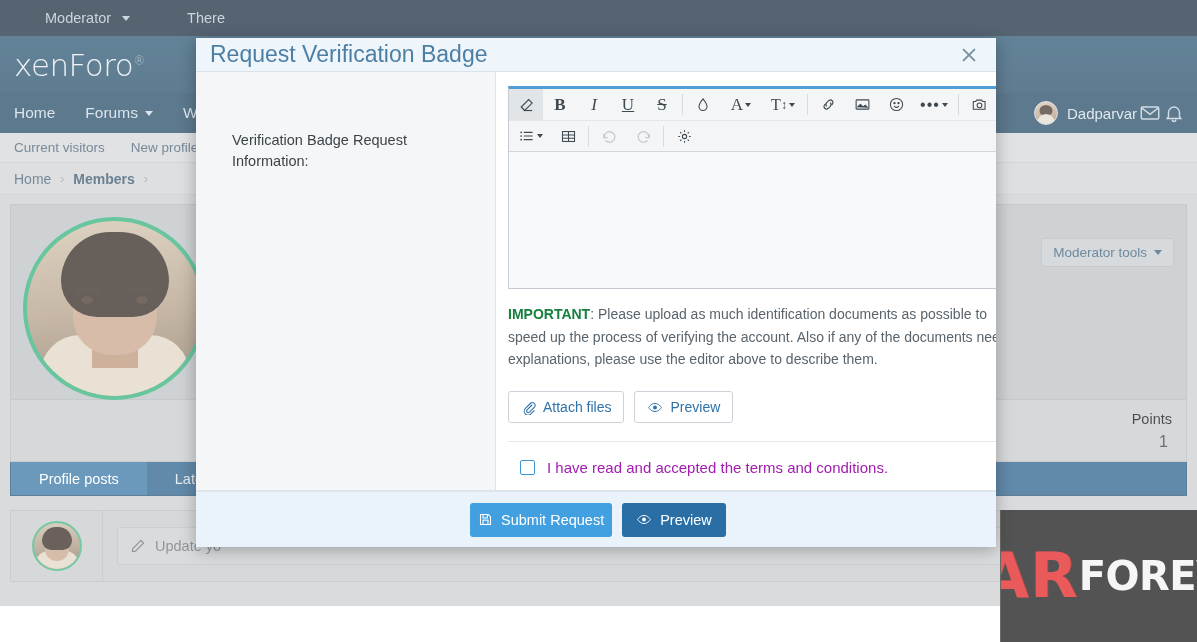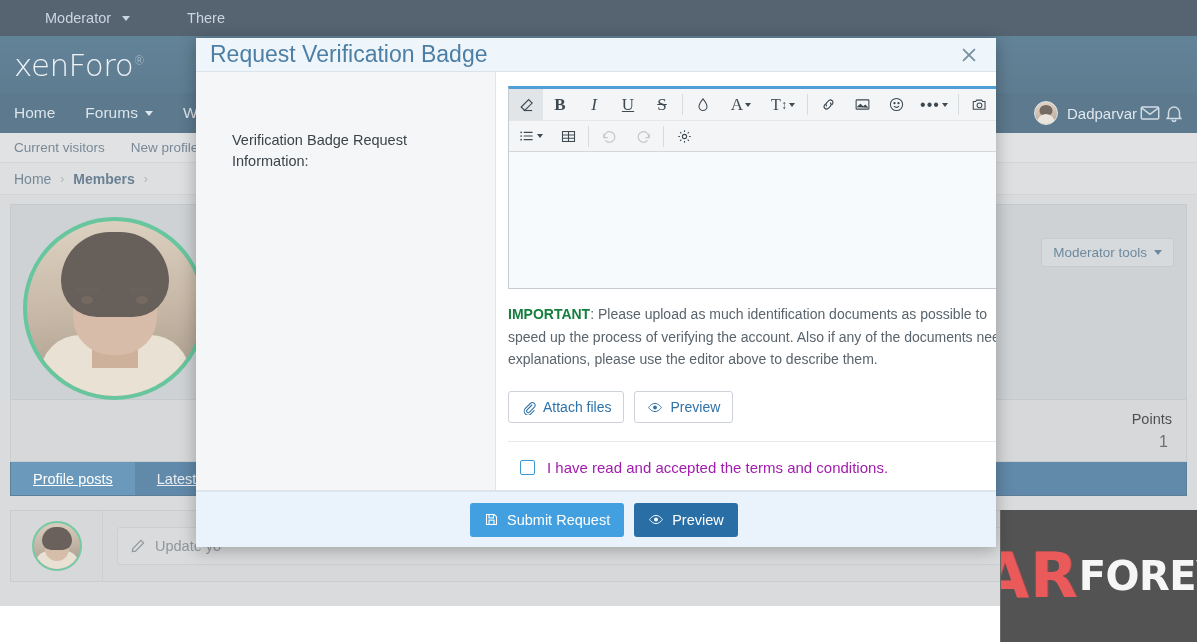--- a/index.html
+++ b/index.html
@@ -138,22 +138,22 @@
   }
   .points-bar .pt-value {
     position: absolute; right: 18px; top: 33px; color: #2c3338; font-size: 16px;
   }
 
   .tabs-bar {
     background: #1d5784; height: 34px; display: flex; align-items: stretch;
     border: 1px solid #19486c; border-top: none;
   }
   .tab {
-    display: flex; align-items: center; padding: 0 22px;
-    color: #dde6ee; font-size: 14.5px; cursor: pointer; text-decoration: underline;
+    display: flex; align-items: center; padding: 0 28px;
+    color: #dde6ee; font-size: 14.5px; cursor: pointer;
   }
   .tab.active { background: #2a6d9f; color: #ffffff; }
 
   .status-row {
     margin-top: 14px; display: flex; align-items: stretch; gap: 0;
     background: #c4c7ca; border: 1px solid #b4b8bb; height: 72px;
   }
   .status-av-cell {
     width: 92px; display: flex; align-items: center; justify-content: center;
     border-right: 1px solid #b6babd;
@@ -274,21 +274,21 @@
   }
   .terms-label { color: #a21caf; font-size: 15px; }
 
   .modal-footer {
     height: 56px; flex: none; background: #eaf3fb;
     display: flex; align-items: center; gap: 10px;
     padding-left: 274px; border-top: 1px solid #dde6ee;
   }
   .btn-primary {
     background: #42a0e0; color: #ffffff; border: none; border-radius: 3px;
-    font-size: 14.5px; padding: 9px 14px; cursor: pointer;
+    font-size: 14.5px; padding: 9px 8px; cursor: pointer;
     display: flex; align-items: center; gap: 8px; font-family: "Liberation Sans", sans-serif;
   }
   .btn-secondary {
     background: #2a6ea6; color: #ffffff; border: none; border-radius: 3px;
     font-size: 14.5px; padding: 9px 14px; cursor: pointer;
     display: flex; align-items: center; gap: 8px; font-family: "Liberation Sans", sans-serif;
   }
   svg { display: block; }
 </style>
 </head>

